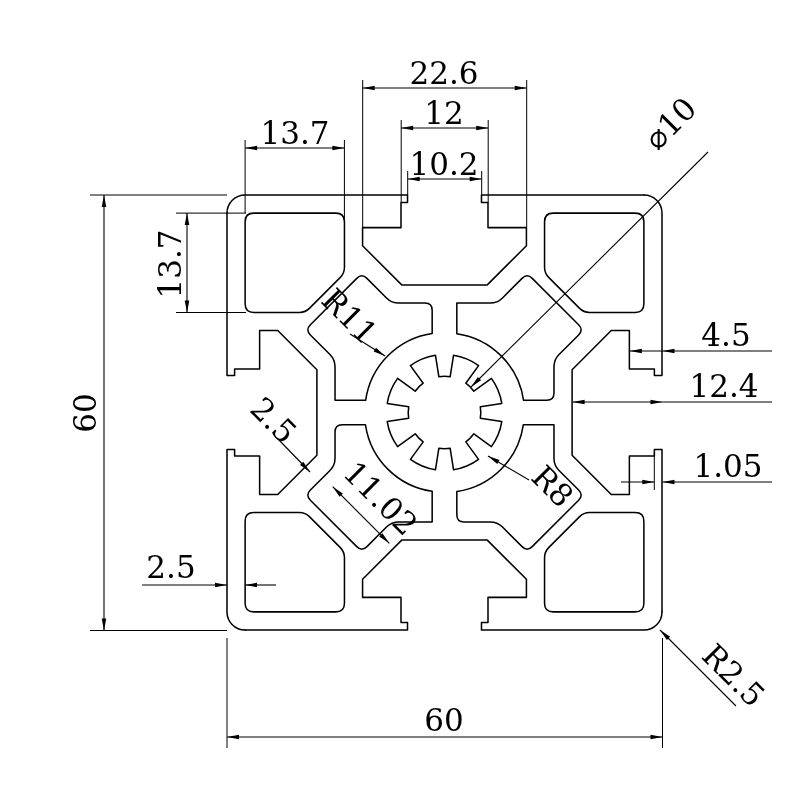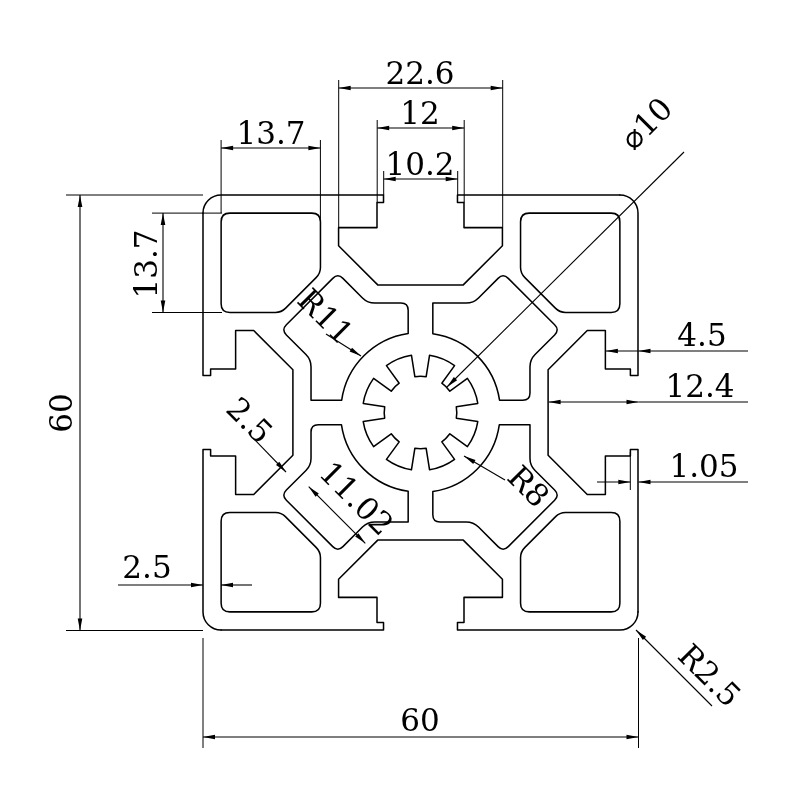--- a/index.html
+++ b/index.html
@@ -1,21 +1,21 @@
 <!DOCTYPE html>
 <html><head>
 <meta charset="utf-8">
 <style>
   html,body{margin:0;padding:0;}
   body{
     width:800px;height:800px;background:#ffffff;
     font-family:"DejaVu Serif", serif;
     overflow:hidden;
   }
-  #stage{width:716px;height:800px;position:relative;}
+  #stage{width:716px;height:800px;position:relative;margin-left:24px;}
   svg{display:block;}
   .profile-line{fill:none;stroke-linejoin:round;stroke-linecap:round;}
   .dim-line{fill:none;stroke-width:1.1;}
   .ext-line{fill:none;stroke-width:1;}
   .dim-text{
     font-family:"DejaVu Serif", serif;
     font-size:31px;
     fill:#000000;
     text-anchor:middle;
   }

